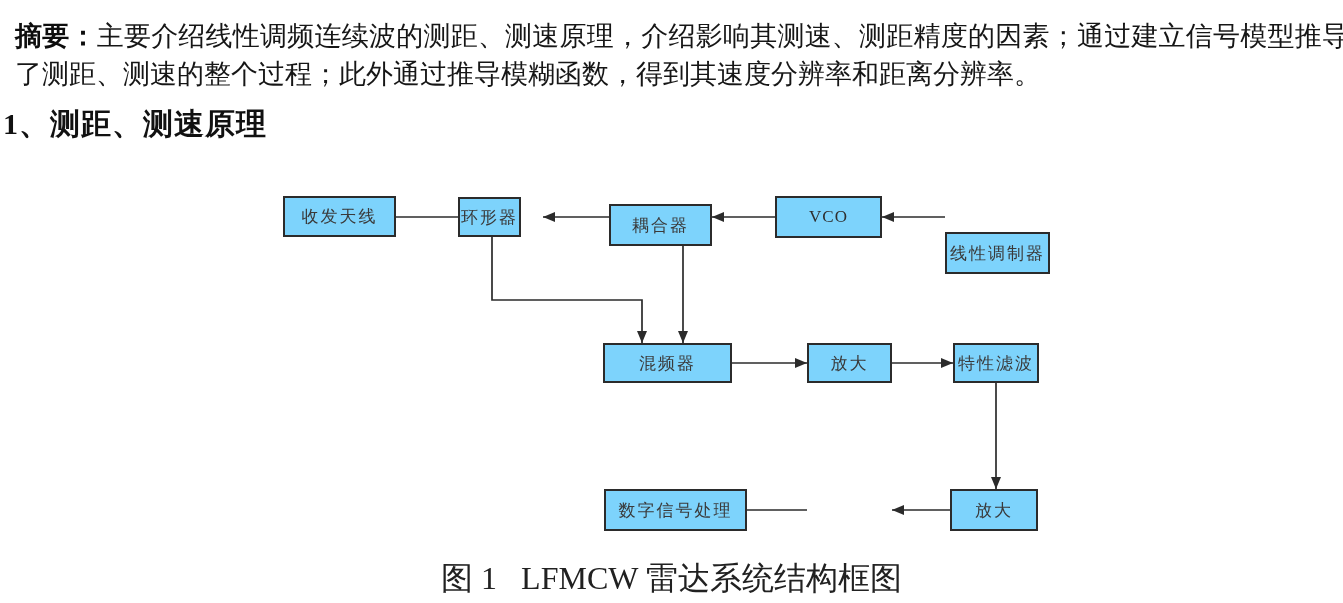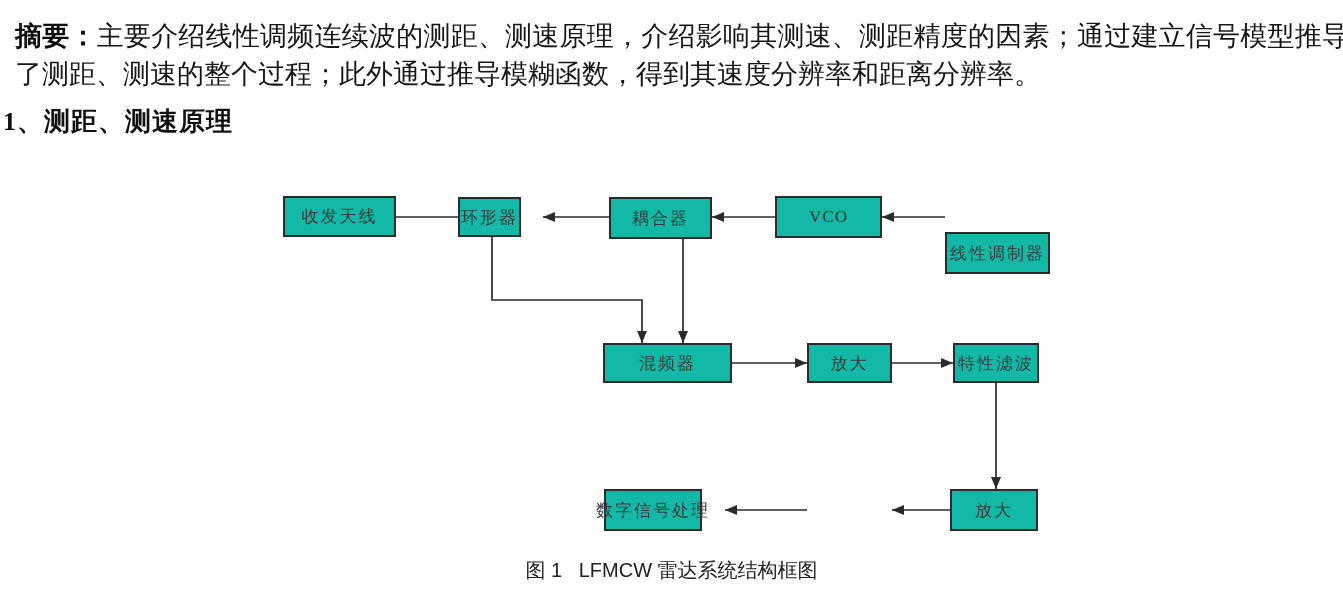--- a/index.html
+++ b/index.html
@@ -17,46 +17,46 @@
     position: absolute; left: 3px; top: 5px; width: 1334px;
     font-size: 27px; line-height: 38px;
     text-align: justify;
     color: #161616;
     margin: 12px;
   }
   .abstract .abs-label { font-weight: bold; color: #0d0d0d; }
 
   .heading {
     position: absolute; left: 3px; top: 104px;
-    font-size: 26px; font-weight: bold; color: #111;
+    font-size: 30px; font-weight: bold; color: #111;
     margin: 0; letter-spacing: 1px;
   }
 
   .diagram { position: absolute; left: 0; top: 0; width: 1343px; height: 603px; }
 
   .dbox {
     position: absolute;
     border: 2px solid #2b2b2b;
-    background: #14b8a6;
+    background: #7dd3fc;
     box-sizing: border-box;
     display: flex; align-items: center; justify-content: center;
     font-size: 17px; letter-spacing: 2px;
     color: #3a3a3a;
     white-space: nowrap;
   }
   .dbox.latin { font-size: 17px; letter-spacing: 1px; color: #2f2f2f; }
 
   svg.connectors { position: absolute; left: 0; top: 0; width: 1343px; height: 603px; display: block; }
   .conn { fill: none; stroke: #2b2b2b; stroke-width: 1.7px; }
 
   .caption {
     position: absolute; left: 0; top: 557px; width: 1343px;
     text-align: center;
-    font-family: Liberation Sans, sans-serif;
-    font-size: 20px; color: #212121;
+    font-family: Liberation Serif, serif;
+    font-size: 32px; color: #212121;
     white-space: pre;
   }
 </style>
 </head>
 <body>
 
 <div class="page">
 
   <p class="abstract"><span class="abs-label">摘要：</span><span>主要介绍线性调频连续波的测距、测速原理，介绍影响其测速、测距精度的因素；通过建立信号模型推导了测距、测速的整个过程；此外通过推导模糊函数，得到其速度分辨率和距离分辨率。</span></p>
 
@@ -76,25 +76,25 @@
         <polyline points="492,237 492,300 642,300 642,343" class="conn" marker-end="url(#arrowhead)"></polyline>
         <polyline points="683,238 683,343" class="conn" marker-end="url(#arrowhead)"></polyline>
         <polyline points="732,363 807,363" class="conn" marker-end="url(#arrowhead)"></polyline>
         <polyline points="892,363 953,363" class="conn" marker-end="url(#arrowhead)"></polyline>
         <polyline points="996,383 996,489" class="conn" marker-end="url(#arrowhead)"></polyline>
         <polyline points="950,510 892,510" class="conn" marker-end="url(#arrowhead)"></polyline>
         <polyline points="807,510 725,510" class="conn" marker-end="url(#arrowhead)"></polyline>
       </svg>
   <div class="dbox" style="left: 283px; top: 196px; width: 113px; height: 41px;">收发天线</div>
       <div class="dbox" style="left: 458px; top: 197px; width: 63px; height: 40px;">环形器</div>
-      <div class="dbox" style="left: 609px; top: 197px; width: 103px; height: 42px;">耦合器</div>
+      <div class="dbox" style="left: 609px; top: 204px; width: 103px; height: 42px;">耦合器</div>
       <div class="dbox latin" style="left: 775px; top: 196px; width: 107px; height: 42px;">VCO</div>
       <div class="dbox" style="left: 945px; top: 196px; width: 105px; height: 42px; margin-top: 36px;">线性调制器</div>
       <div class="dbox" style="left: 603px; top: 343px; width: 129px; height: 40px;">混频器</div>
       <div class="dbox" style="left: 807px; top: 343px; width: 85px; height: 40px;">放大</div>
       <div class="dbox" style="left: 953px; top: 343px; width: 86px; height: 40px;">特性滤波</div>
-      <div class="dbox" style="left: 604px; top: 489px; width: 98px; height: 42px;">数字信号处理</div>
+      <div class="dbox" style="left: 604px; top: 489px; width: 143px; height: 42px;">数字信号处理</div>
       <div class="dbox" style="left: 950px; top: 489px; width: 88px; height: 42px;">放大</div>
     </div>
 
   <div class="caption">图 1   LFMCW 雷达系统结构框图</div>
 
 </div>
 
 </body></html>

